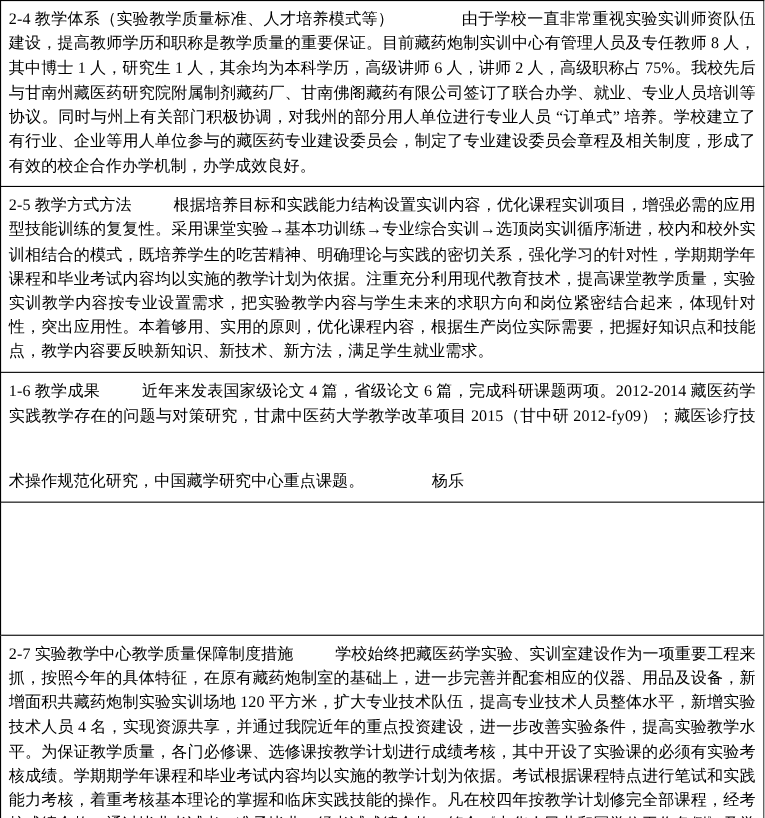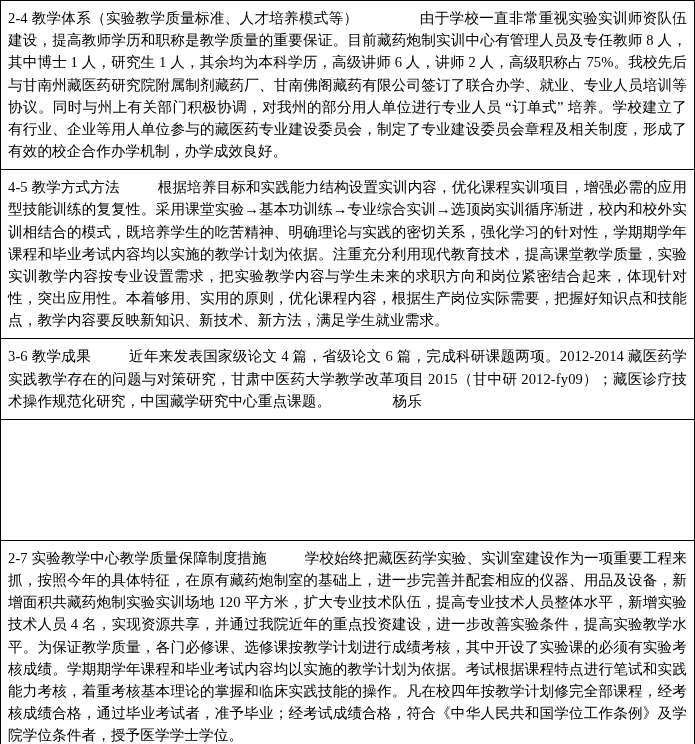--- a/index.html
+++ b/index.html
@@ -45,20 +45,21 @@
   }
   .gap-cell {
     border-left: 1px solid #000000;
     border-right: 1px solid #000000;
     border-top: none;
     border-bottom: none;
     height: 118px;
   }
   .sig {
     display: inline-block;
+    margin-top: 37px;
   }
   .wide-space {
     display: inline-block;
     width: 4.2em;
   }
   .mid-space {
     display: inline-block;
     width: 2.6em;
   }
 </style>
@@ -68,26 +69,26 @@
 <div class="page">
   <table class="table">
     <tbody>
       <tr>
         <td class="row-cell">
           <p class="para"><span>2-4 教学体系（实验教学质量标准、人才培养模式等）</span><span class="wide-space"></span><span>由于学校一直非常重视实验实训师资队伍建设，提高教师学历和职称是教学质量的重要保证。目前藏药炮制实训中心有管理人员及专任教师 8 人，其中博士 1 人，研究生 1 人，其余均为本科学历，高级讲师 6 人，讲师 2 人，高级职称占 75%。我校先后与甘南州藏医药研究院附属制剂藏药厂、甘南佛阁藏药有限公司签订了联合办学、就业、专业人员培训等协议。同时与州上有关部门积极协调，对我州的部分用人单位进行专业人员 “订单式” 培养。学校建立了有行业、企业等用人单位参与的藏医药专业建设委员会，制定了专业建设委员会章程及相关制度，形成了有效的校企合作办学机制，办学成效良好。</span></p>
         </td>
       </tr>
       <tr>
         <td class="row-cell no-top">
-          <p class="para"><span>4-5 教学方式方法</span><span class="mid-space"></span><span>根据培养目标和实践能力结构设置实训内容，优化课程实训项目，增强必需的应用型技能训练的复复性。采用课堂实验→基本功训练→专业综合实训→选顶岗实训循序渐进，校内和校外实训相结合的模式，既培养学生的吃苦精神、明确理论与实践的密切关系，强化学习的针对性，学期期学年课程和毕业考试内容均以实施的教学计划为依据。注重充分利用现代教育技术，提高课堂教学质量，实验实训教学内容按专业设置需求，把实验教学内容与学生未来的求职方向和岗位紧密结合起来，体现针对性，突出应用性。本着够用、实用的原则，优化课程内容，根据生产岗位实际需要，把握好知识点和技能点，教学内容要反映新知识、新技术、新方法，满足学生就业需求。</span></p>
+          <p class="para"><span>2-5 教学方式方法</span><span class="mid-space"></span><span>根据培养目标和实践能力结构设置实训内容，优化课程实训项目，增强必需的应用型技能训练的复复性。采用课堂实验→基本功训练→专业综合实训→选顶岗实训循序渐进，校内和校外实训相结合的模式，既培养学生的吃苦精神、明确理论与实践的密切关系，强化学习的针对性，学期期学年课程和毕业考试内容均以实施的教学计划为依据。注重充分利用现代教育技术，提高课堂教学质量，实验实训教学内容按专业设置需求，把实验教学内容与学生未来的求职方向和岗位紧密结合起来，体现针对性，突出应用性。本着够用、实用的原则，优化课程内容，根据生产岗位实际需要，把握好知识点和技能点，教学内容要反映新知识、新技术、新方法，满足学生就业需求。</span></p>
         </td>
       </tr>
       <tr>
         <td class="row-cell no-top">
-          <p class="para"><span>3-6 教学成果</span><span class="mid-space"></span><span>近年来发表国家级论文 4 篇，省级论文 6 篇，完成科研课题两项。2012-2014 藏医药学实践教学存在的问题与对策研究，甘肃中医药大学教学改革项目 2015（甘中研 2012-fy09）；藏医诊疗技术操作规范化研究，中国藏学研究中心重点课题。</span><span class="wide-space"></span><span class="sig">杨乐</span></p>
+          <p class="para"><span>1-6 教学成果</span><span class="mid-space"></span><span>近年来发表国家级论文 4 篇，省级论文 6 篇，完成科研课题两项。2012-2014 藏医药学实践教学存在的问题与对策研究，甘肃中医药大学教学改革项目 2015（甘中研 2012-fy09）；藏医诊疗技术操作规范化研究，中国藏学研究中心重点课题。</span><span class="wide-space"></span><span class="sig">杨乐</span></p>
         </td>
       </tr>
       <tr>
         <td class="gap-cell"></td>
       </tr>
       <tr>
         <td class="row-cell">
           <p class="para"><span>2-7 实验教学中心教学质量保障制度措施</span><span class="mid-space"></span><span>学校始终把藏医药学实验、实训室建设作为一项重要工程来抓，按照今年的具体特征，在原有藏药炮制室的基础上，进一步完善并配套相应的仪器、用品及设备，新增面积共藏药炮制实验实训场地 120 平方米，扩大专业技术队伍，提高专业技术人员整体水平，新增实验技术人员 4 名，实现资源共享，并通过我院近年的重点投资建设，进一步改善实验条件，提高实验教学水平。为保证教学质量，各门必修课、选修课按教学计划进行成绩考核，其中开设了实验课的必须有实验考核成绩。学期期学年课程和毕业考试内容均以实施的教学计划为依据。考试根据课程特点进行笔试和实践能力考核，着重考核基本理论的掌握和临床实践技能的操作。凡在校四年按教学计划修完全部课程，经考核成绩合格，通过毕业考试者，准予毕业；经考试成绩合格，符合《中华人民共和国学位工作条例》及学院学位条件者，授予医学学士学位。</span></p>
         </td>
       </tr>

